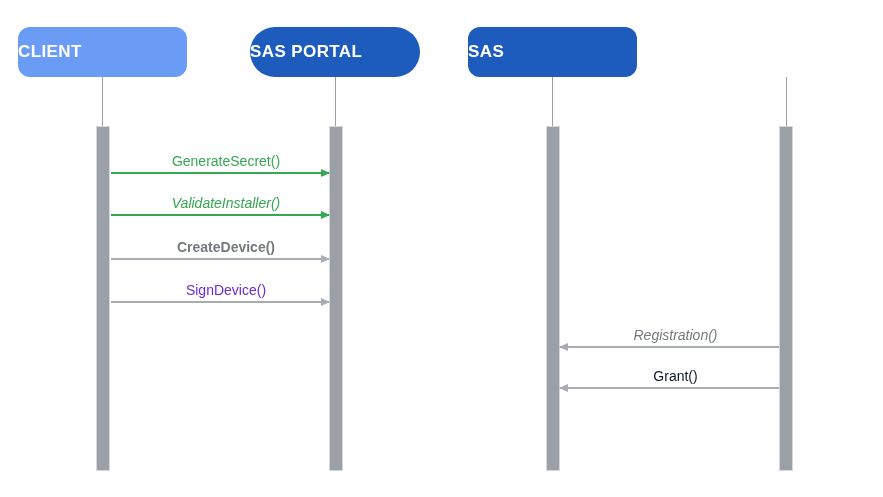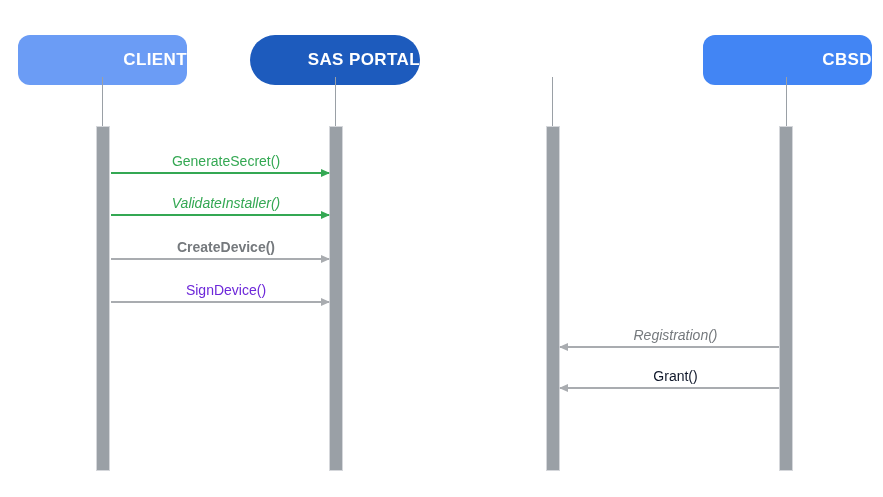--- a/index.html
+++ b/index.html
@@ -8,26 +8,26 @@
     width: 883px;
     height: 497px;
     background: #ffffff;
     overflow: hidden;
     font-family: "Liberation Sans", sans-serif;
   }
 
   
   .actor-box {
     position: absolute;
-    top: 35px;
+    top: 27px;
     height: 50px;
     border-radius: 12px;
     display: flex;
     align-items: center;
-    justify-content: flex-end;
+    justify-content: flex-start;
   }
   .actor-label {
     color: #ffffff;
     font-size: 17px;
     font-weight: bold;
     letter-spacing: 0.4px;
     white-space: nowrap;
   }
 
   
@@ -86,26 +86,26 @@
   </div>
   <div class="lifeline-stub" style="left:102px;"></div>
   <div class="activation-bar" style="left:96px;"></div>
 
   <div class="actor-box" style="left: 250px; width: 170px; background-color: rgb(29, 91, 189); border-radius: 25px;">
     <span class="actor-label">SAS PORTAL</span>
   </div>
   <div class="lifeline-stub" style="left:335px;"></div>
   <div class="activation-bar" style="left:329px;"></div>
 
+  <div class="actor-box" style="left: 468px; width: 169px; background-color: rgb(29, 91, 189);">
+    <span class="actor-label">SAS</span>
+  </div>
   <div class="lifeline-stub" style="left:552px;"></div>
   <div class="activation-bar" style="left:546px;"></div>
 
-  <div class="actor-box" style="left: 703px; width: 169px; background-color: rgb(66, 133, 244);">
-    <span class="actor-label">CBSD</span>
-  </div>
   <div class="lifeline-stub" style="left:786px;"></div>
   <div class="activation-bar" style="left:779px;"></div>
 
   <div class="message dir-right" style="left: 111px; width: 218px; top: 172px; color: rgb(52, 168, 83);">
     <div class="msg-label">GenerateSecret()</div>
     <div class="msg-line" style="background-color: rgb(52, 168, 83);"></div>
     <div class="arrowhead" style="border-left-color: rgb(52, 168, 83);"></div>
   </div>
 
   <div class="message dir-right" style="left: 111px; width: 218px; top: 214px; color: rgb(52, 168, 83); font-style: italic;">

